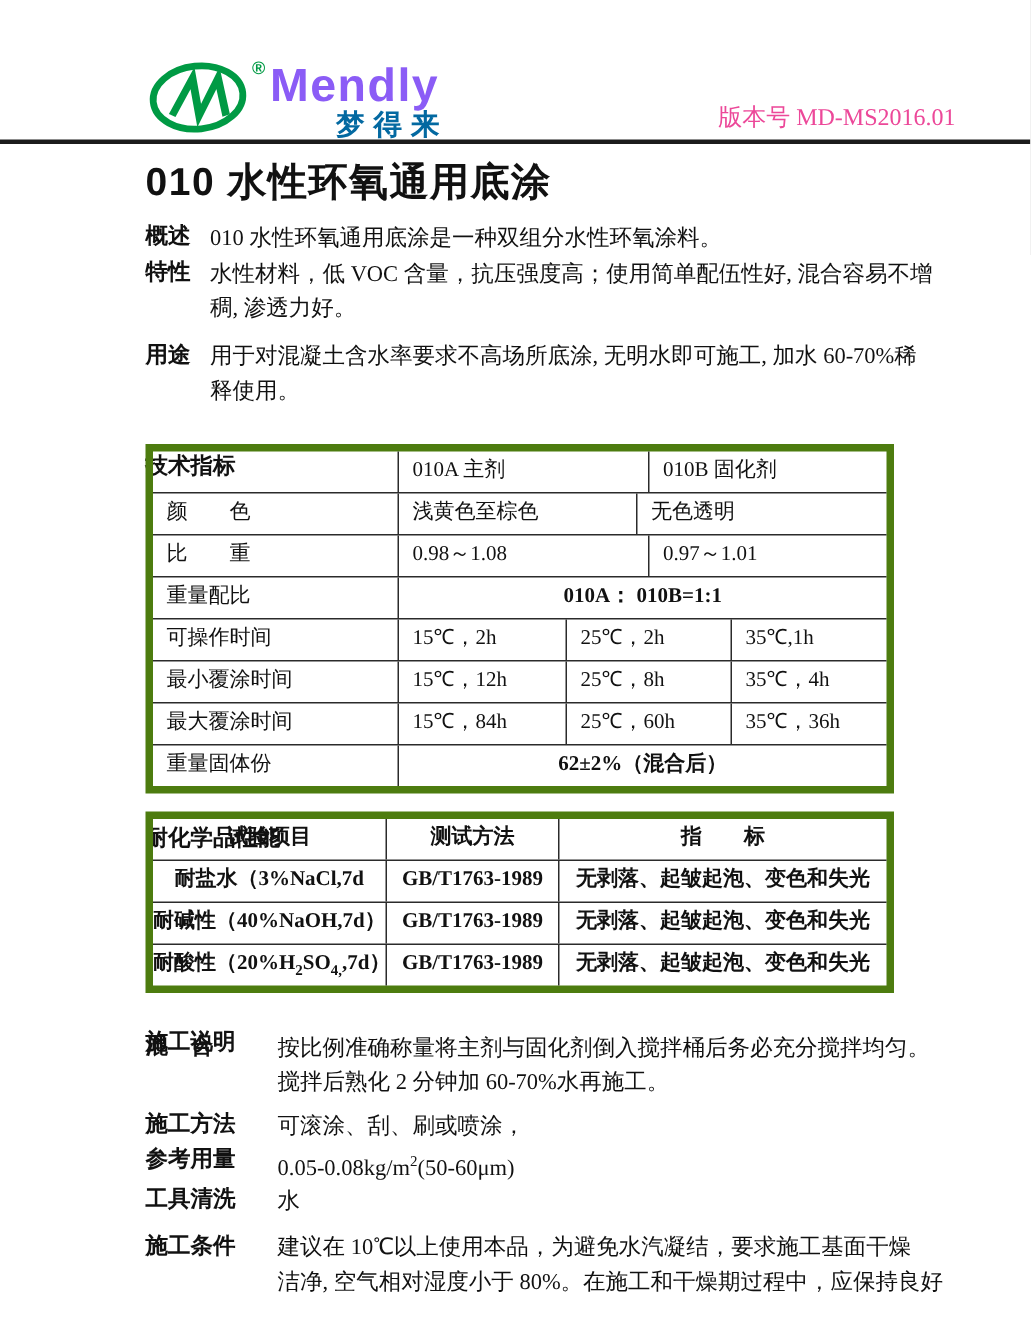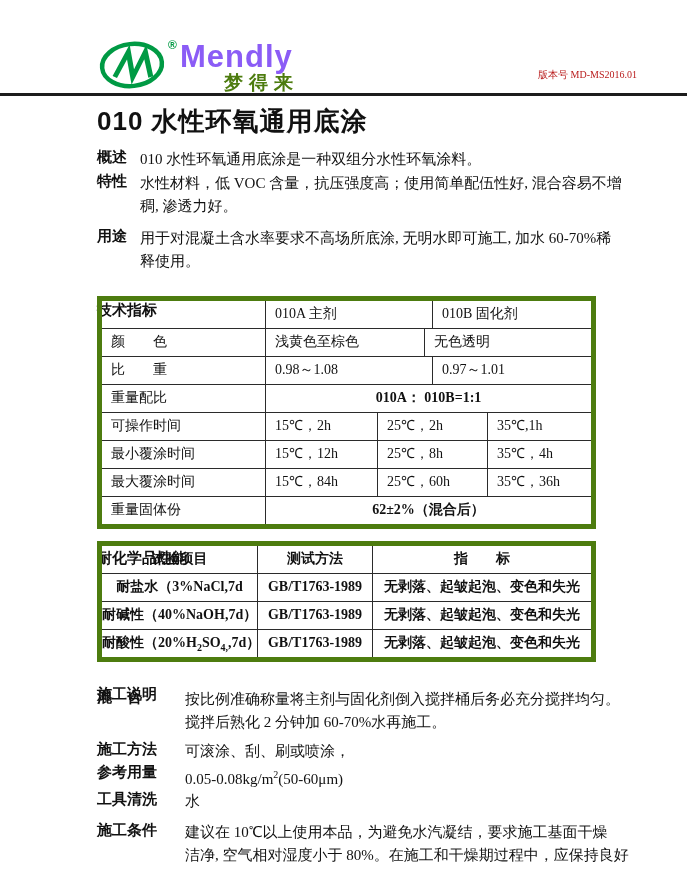--- a/index.html
+++ b/index.html
@@ -5,23 +5,23 @@
   html,body{margin:0;padding:0;background:#e8e8e8;}
   .page{position:relative;width:687px;height:888px;background:#ffffff;margin:0 auto;
         font-family:"Liberation Serif", serif;color:#111;overflow:hidden;}
   
   .logo-wrap{position:absolute;left:98px;top:38px;height:54px;}
   .logo-svg{position:absolute;left:0;top:2px;}
   .reg-mark{position:absolute;left:70px;top:0px;font-size:12px;font-weight:bold;color:#009A44;
             font-family:"Liberation Sans", sans-serif;}
   .brand{position:absolute;left:82px;top:1px;font-size:31px;font-weight:bold;color:#8b5cf6;
          letter-spacing:1px;font-family:"Liberation Sans", sans-serif;}
-  .brand-cn{position:absolute;left:126px;top:32px;font-size:19px;font-weight:bold;color:#4d7c0f;
+  .brand-cn{position:absolute;left:126px;top:32px;font-size:19px;font-weight:bold;color:#0369a1;
             letter-spacing:6px;white-space:nowrap;font-family:"Liberation Sans", sans-serif;}
-  .version{position:absolute;left:0;top:68px;width:637px;text-align:right;font-size:10px;color:#b91c1c;}
+  .version{position:absolute;left:0;top:68px;width:637px;text-align:right;font-size:16px;color:#ec4899;}
   .rule{position:absolute;left:0;top:93px;width:687px;height:3px;background:#1c1c1c;}
   
   .title{position:absolute;left:97px;top:104px;font-size:26px;font-weight:bold;letter-spacing:1px;
          font-family:"Liberation Sans", sans-serif;white-space:nowrap;}
   .sec{position:absolute;left:97px;width:510px;font-size:15px;}
   .sec .lbl{position:absolute;left:0;top:0;font-weight:bold;font-family:"Liberation Sans", sans-serif;white-space:pre;}
   .sec .lines{margin-left:43px;}
   .sec .lines div{line-height:23px;white-space:nowrap;}
   .heading{position:absolute;left:97px;font-size:15px;font-weight:bold;
            font-family:Liberation Mono, monospace;white-space:pre;margin-top:27px;}

